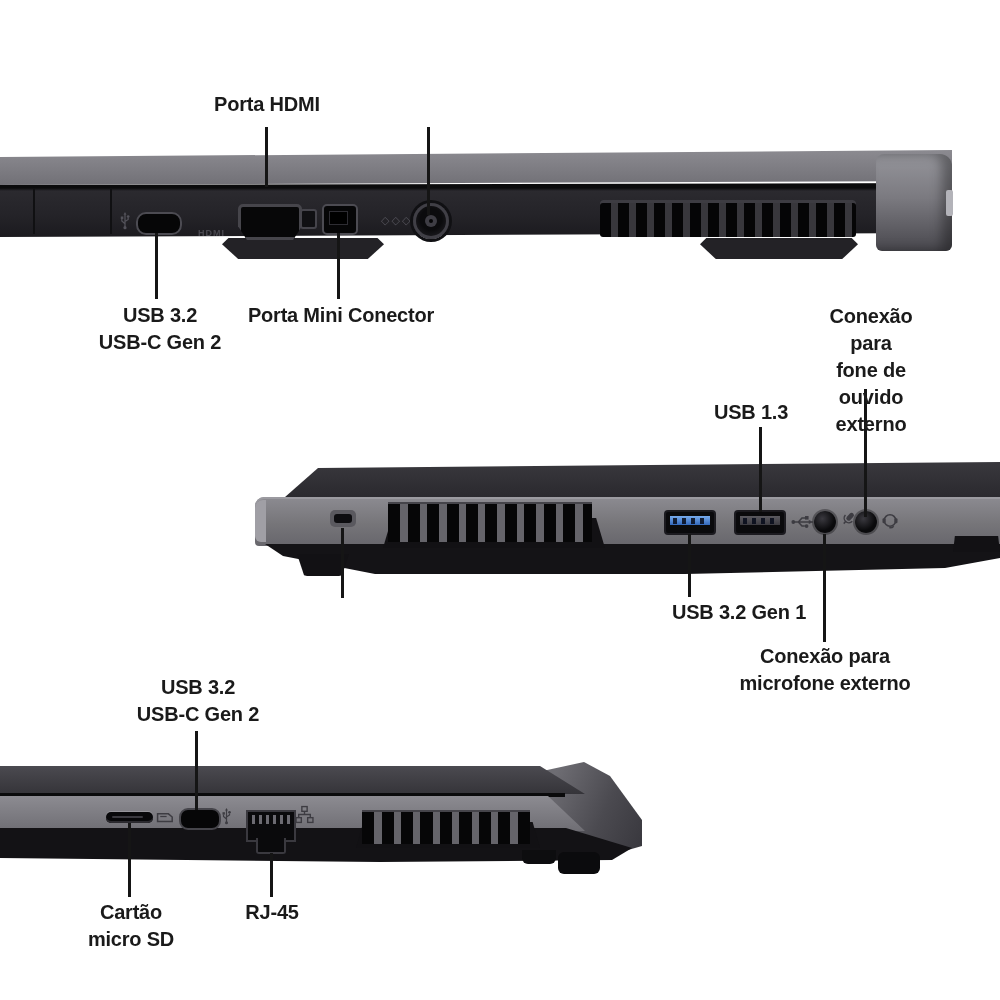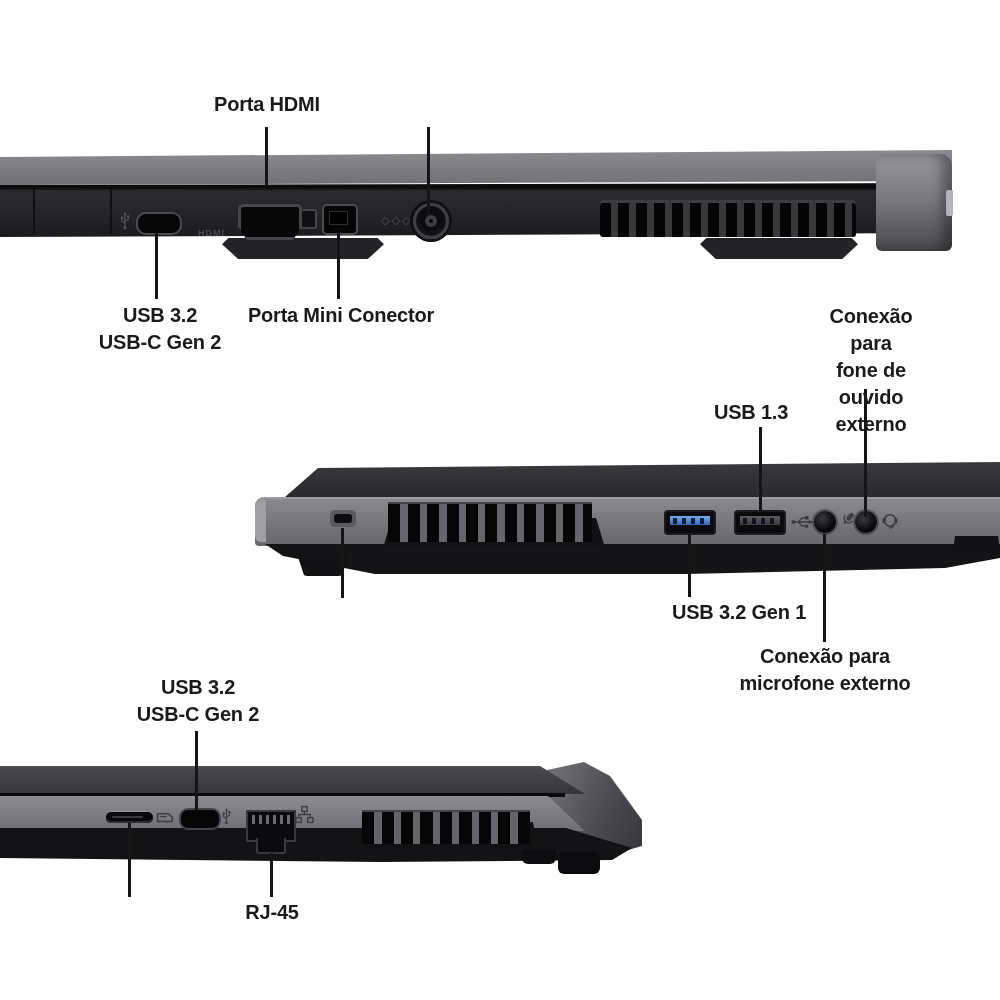--- a/index.html
+++ b/index.html
@@ -224,14 +224,16 @@
   <div class="lbl" style="left:341px;top:302px;">Porta Mini Conector</div>
   <div class="lbl" style="left:871px;top:303px;">Conexão para
 fone de ouvido
 externo</div>
   <div class="lbl" style="left:751px;top:399px;">USB 1.3</div>
   <div class="lbl" style="left:695px;top:599px;margin-left:44px;">USB 3.2 Gen 1</div>
   <div class="lbl" style="left:825px;top:643px;">Conexão para
 microfone externo</div>
   <div class="lbl" style="left:198px;top:674px;">USB 3.2
 USB-C Gen 2</div>
+  <div class="lbl" style="left:131px;top:899px;">Cartão
+micro SD</div>
   <div class="lbl" style="left:272px;top:899px;">RJ-45</div>
 </div>
 
 </body></html>

